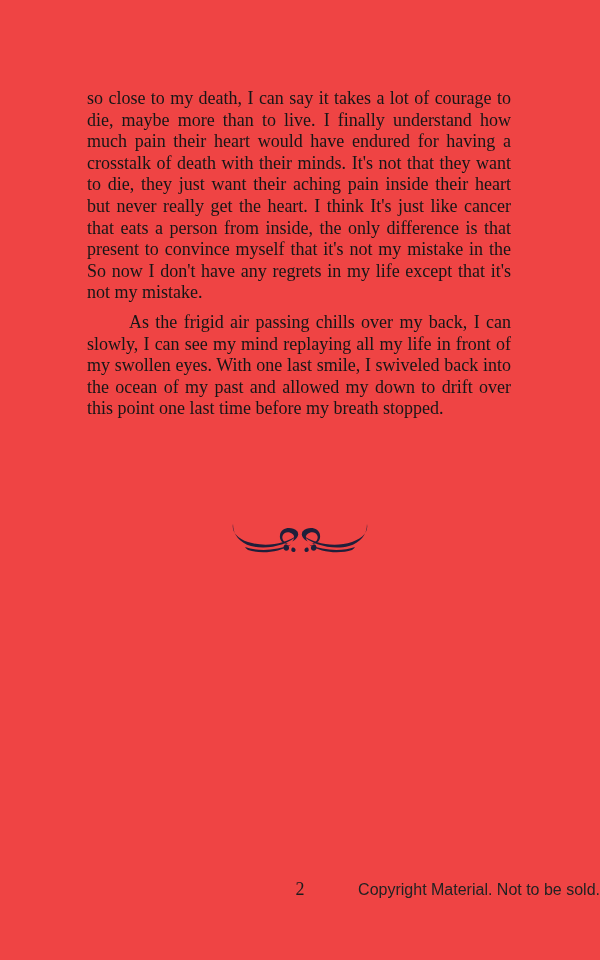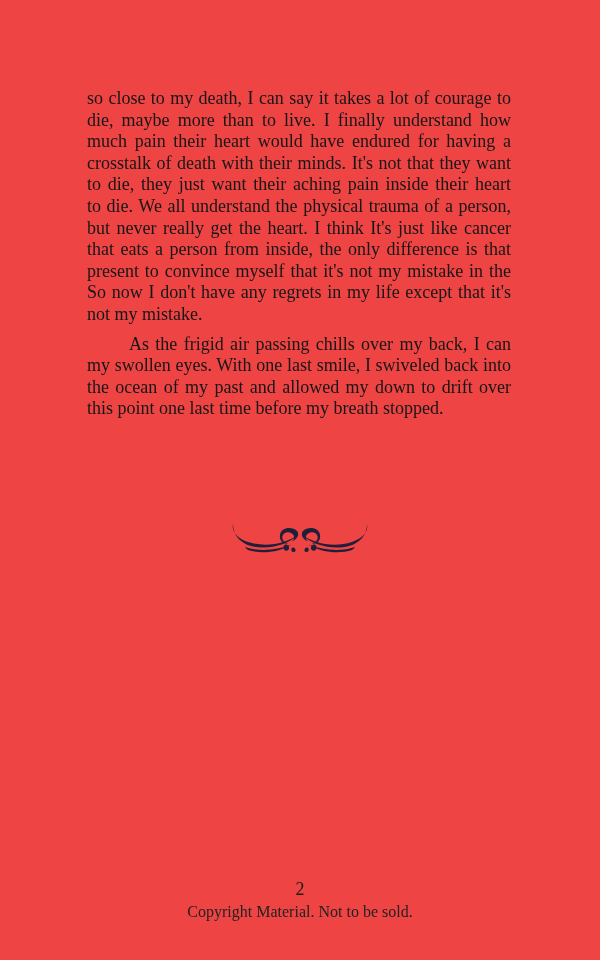--- a/index.html
+++ b/index.html
@@ -58,51 +58,51 @@
     top: 879px;
     left: 0;
     width: 100%;
     text-align: center;
     font-size: 18px;
     line-height: 21px;
     color: #1c1c1c;
   }
   .copyright {
     position: absolute;
-    top: 902px;
+    top: 880px;
     left: 0;
     width: 100%;
-    text-align: center;
-    font-family: Liberation Serif, serif;
+    text-align: right;
+    font-family: Liberation Sans, sans-serif;
     font-size: 16px;
     line-height: 20px;
     color: #222222;
   }
 </style>
 </head>
 <body>
 
 <div class="page">
 
   <div class="text-block">
     <div class="para para-1">
         <div class="line">so close to my death, I can say it takes a lot of courage to</div>
         <div class="line">die, maybe more than to live. I finally understand how</div>
         <div class="line">much pain their heart would have endured for having a</div>
         <div class="line">crosstalk of death with their minds. It's not that they want</div>
         <div class="line">to die, they just want their aching pain inside their heart</div>
-        <div class="line">to die. We all understand the physical trauma of a person,</div>
         <div class="line">but never really get the heart. I think It's just like cancer</div>
         <div class="line">that eats a person from inside, the only difference is that</div>
         <div class="line">present to convince myself that it's not my mistake in the</div>
         <div class="line">So now I don't have any regrets in my life except that it's</div>
         <div class="line">not my mistake.</div>
       </div>
     <div class="para para-2">
         <div class="line">As the frigid air passing chills over my back, I can</div>
+        <div class="line">slowly, I can see my mind replaying all my life in front of</div>
         <div class="line">my swollen eyes. With one last smile, I swiveled back into</div>
         <div class="line">the ocean of my past and allowed my down to drift over</div>
         <div class="line">this point one last time before my breath stopped.</div>
       </div>
   </div>
 
   <div class="flourish">
     <svg viewBox="0 0 280 66" xmlns="http://www.w3.org/2000/svg" aria-hidden="true">
       <g fill="#1f1f3a">
         <g id="fl-left">

